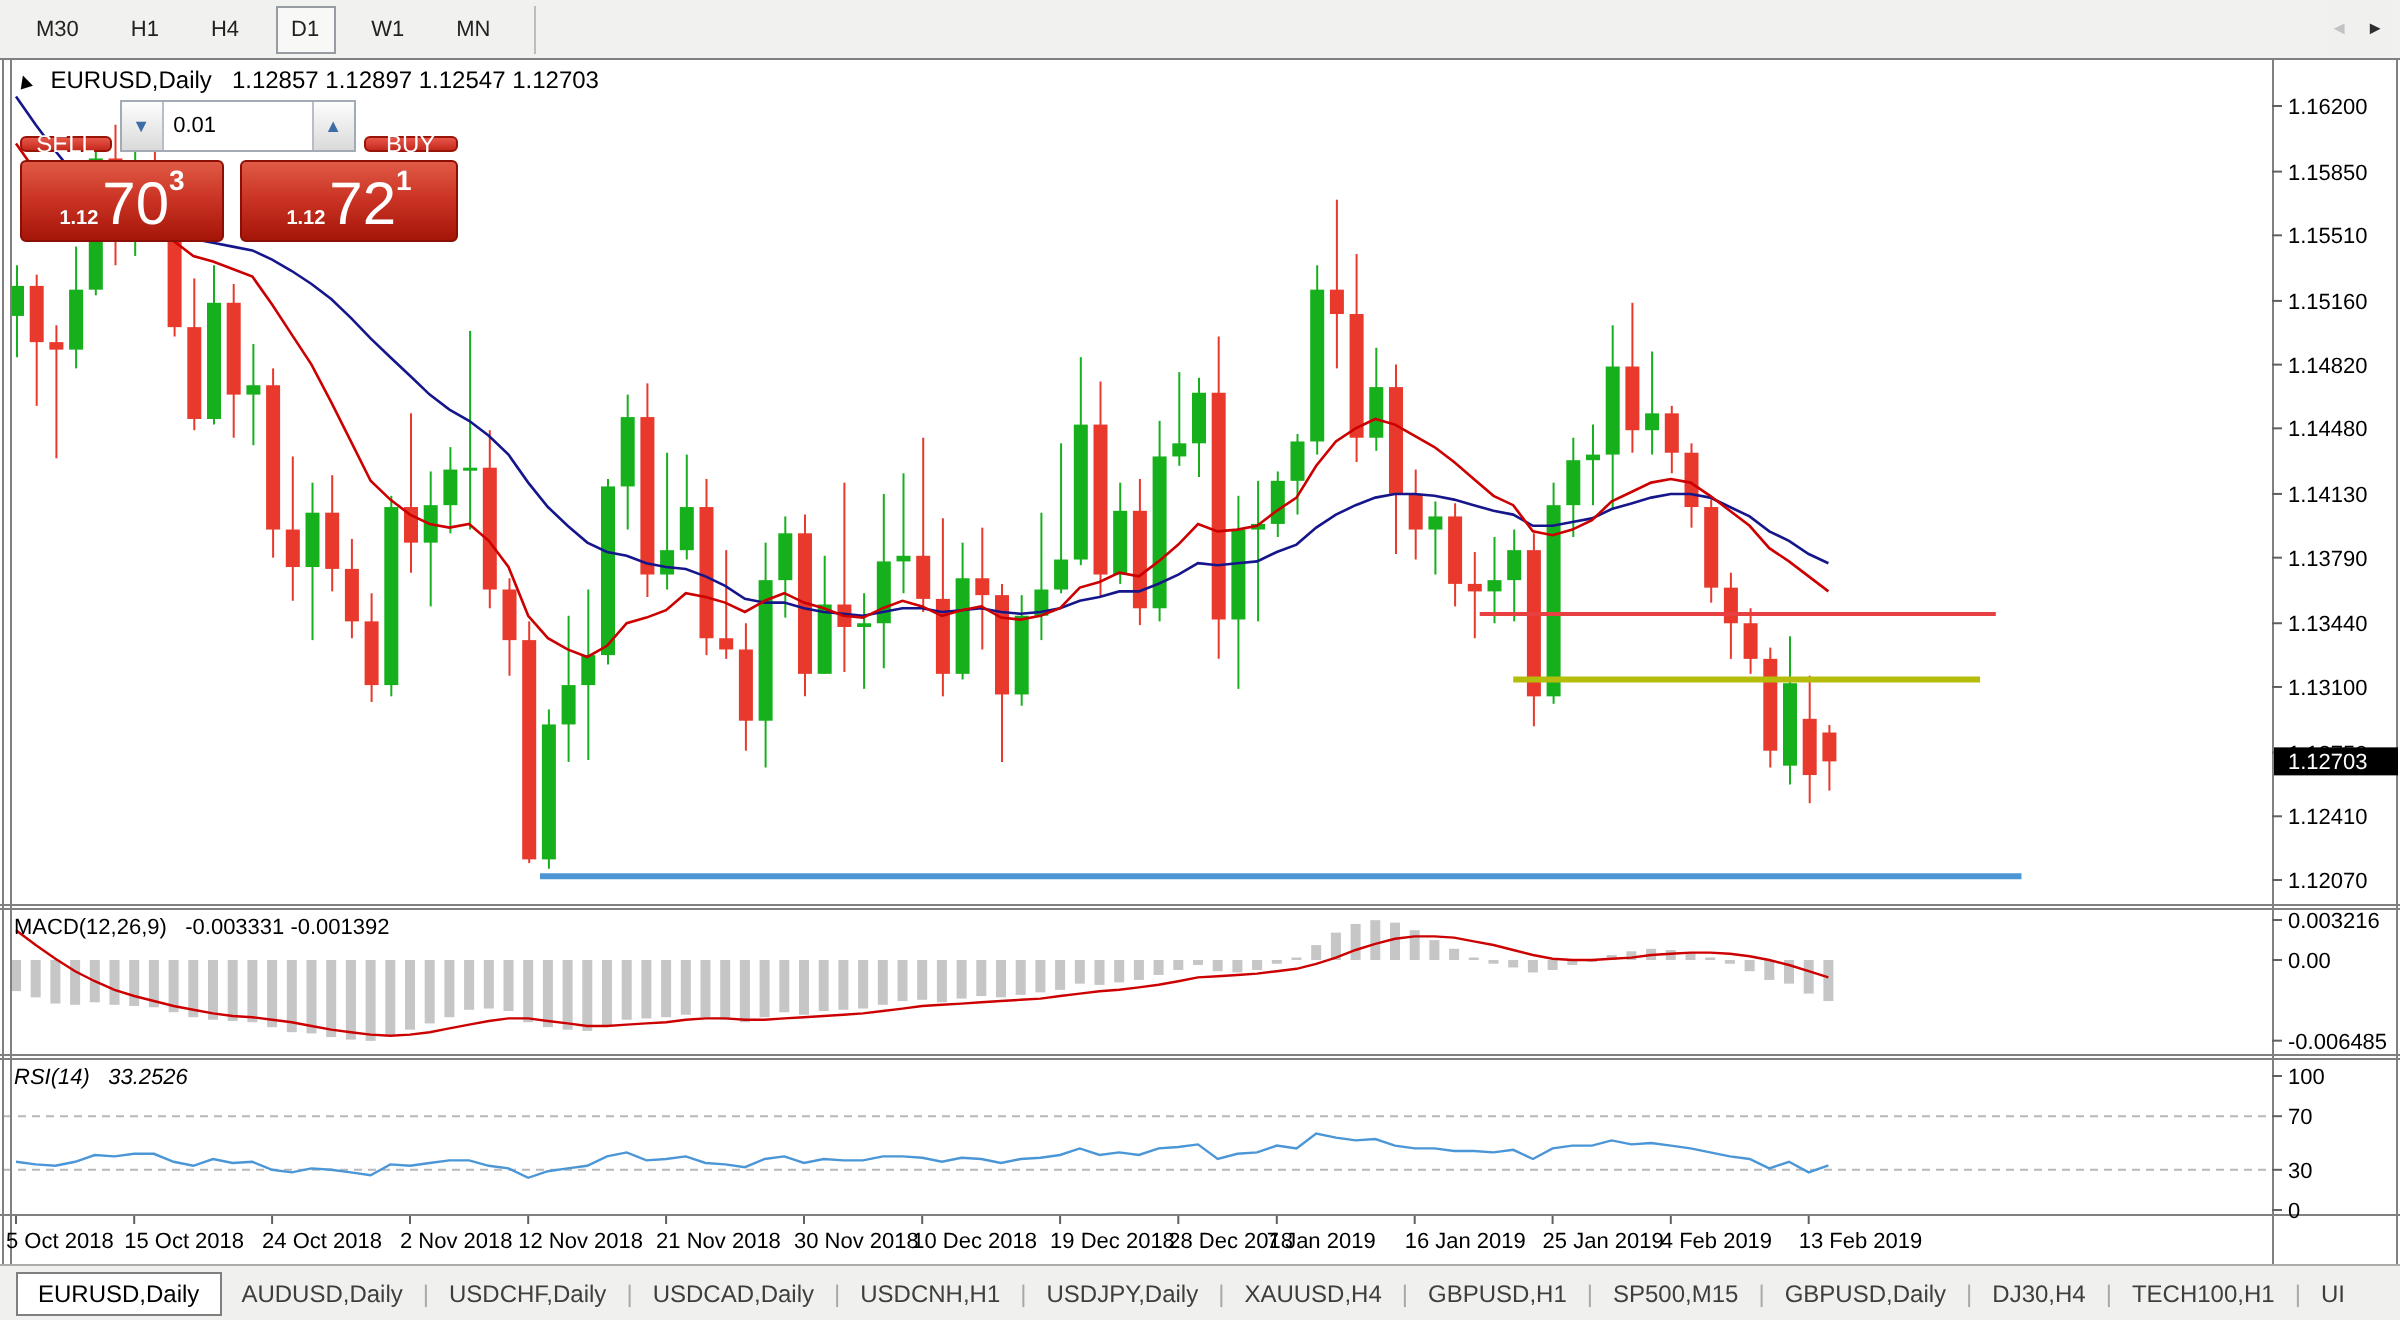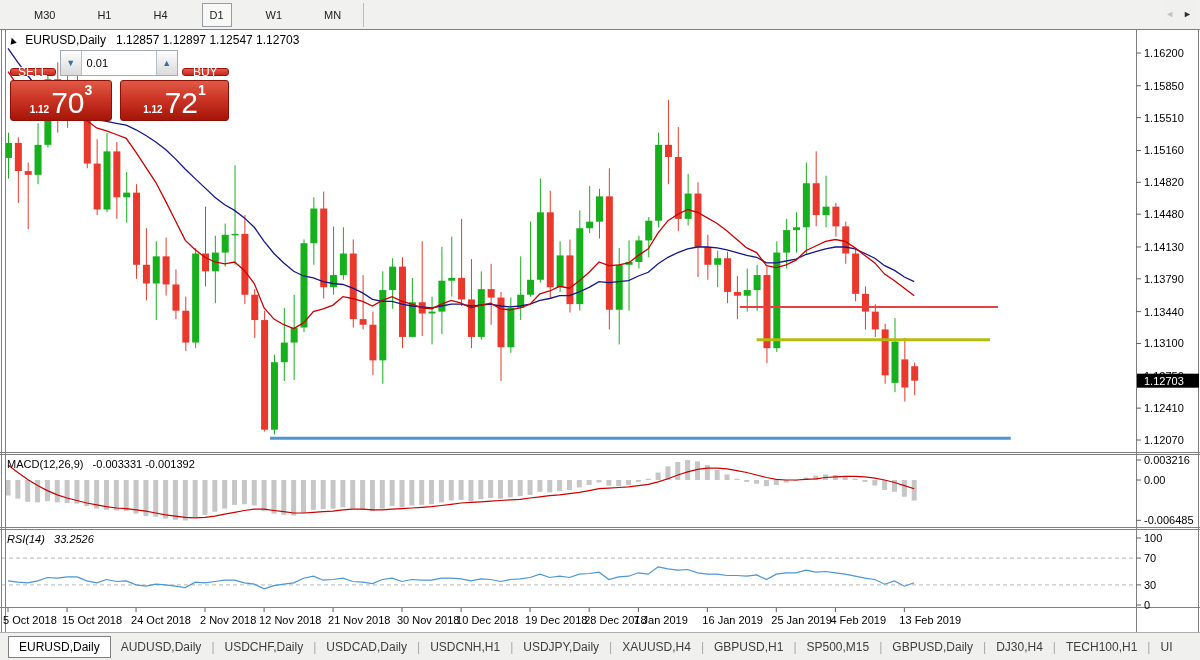--- a/index.html
+++ b/index.html
@@ -1,19 +1,19 @@
 <!DOCTYPE html>
 <html><head>
 <meta charset="utf-8">
 <style>
   html,body{margin:0;padding:0;background:#e8e8e8;font-family:"Liberation Sans",sans-serif;}
   #app{position:relative;width:1200px;height:660px;background:#ffffff;overflow:hidden;}
   
   #toolbar{position:absolute;left:0;top:0;width:1200px;height:29px;background:#f1f1f0;border-bottom:1px solid #cfcfcf;display:flex;align-items:center;}
-  .tf-btn{height:22px;line-height:22px;padding:0 7px;margin-left:26px;font-size:11px;color:#222;text-align:center;border:1px solid transparent;cursor:default;}
+  .tf-btn{height:22px;line-height:22px;padding:0 7px;margin-left:10px;font-size:11px;color:#222;text-align:center;border:1px solid transparent;cursor:default;}
   .tf-btn.active{background:#f8f8f7;border:1px solid #979ca3;}
   .tb-sep{width:1px;height:24px;background:#bdbdbd;margin-left:14px;}
   
   #chart-svg{position:absolute;left:0;top:0;}
   #main-title{position:absolute;left:7px;top:33px;font-size:12px;color:#000;white-space:nowrap;}
   #main-title .arrow{display:inline-block;transform:rotate(-18deg);font-size:11px;margin-right:4px;}
   .ind-label{position:absolute;font-size:11px;color:#000;white-space:nowrap;}
   
   #trade-panel{position:absolute;left:10px;top:50px;width:219px;}
   #tp-row1{display:flex;height:26px;}

